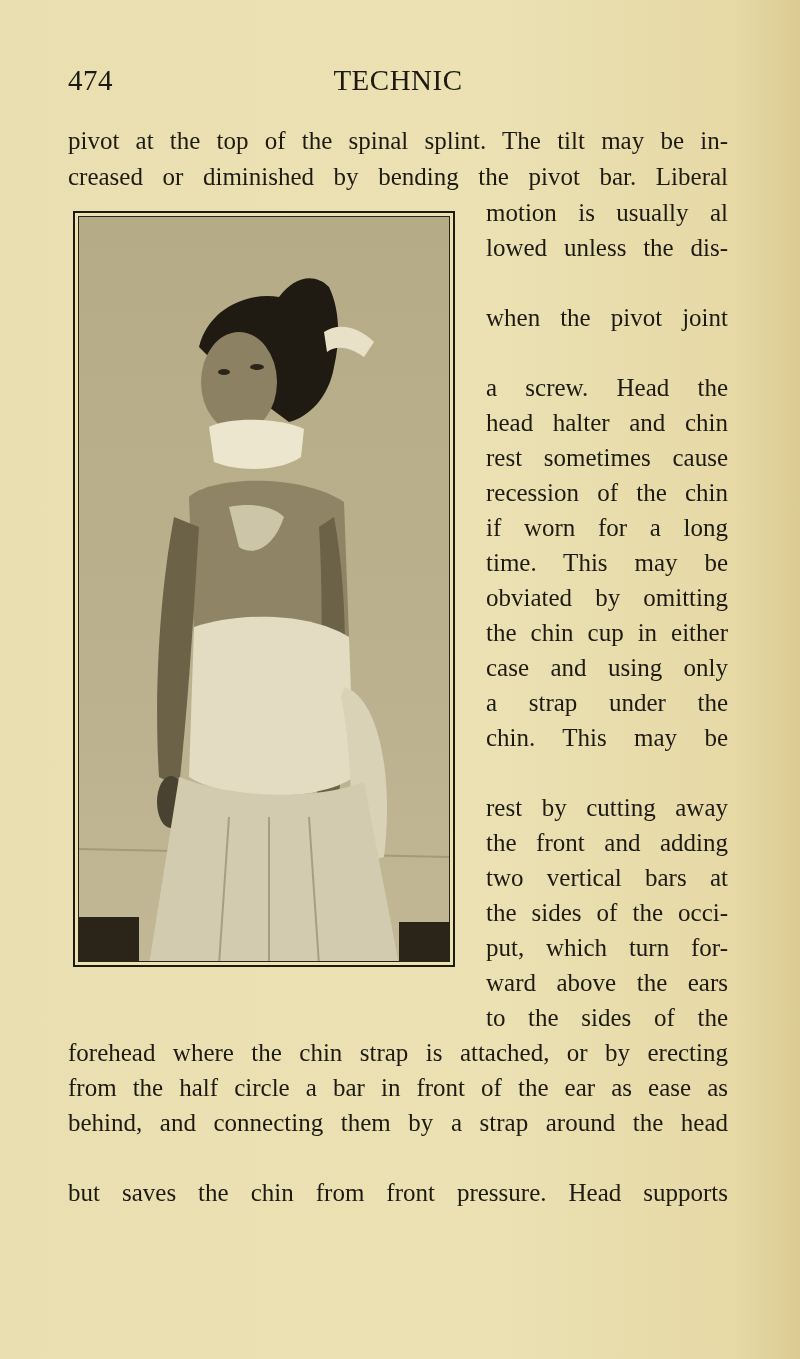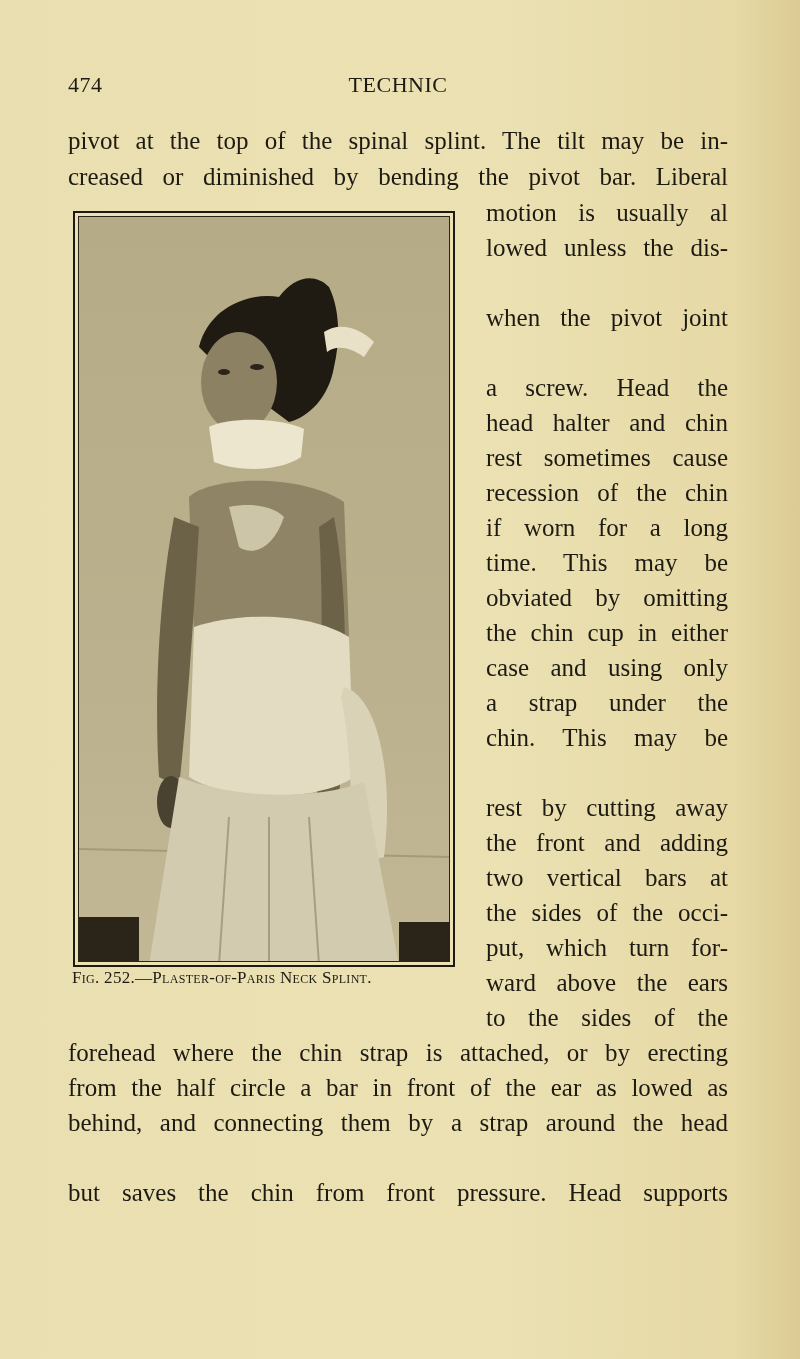--- a/index.html
+++ b/index.html
@@ -5,22 +5,22 @@
   html, body { margin:0; padding:0; }
   body {
     width:800px; height:1359px; overflow:hidden;
     background: linear-gradient(90deg, #e9dfb0 0%, #ebe1b3 60%, #e6d9a6 92%, #dccb93 100%);
     font-family: "DejaVu Serif", "Liberation Serif", serif;
     color:#1d1a12;
     position:relative;
   }
   .page { position:absolute; left:0; top:0; width:800px; height:1359px; }
   .running-head {
-    position:absolute; top:72px; left:68px; width:660px; height:40px;
-    font-family:"Liberation Serif", serif; font-size:22px; letter-spacing:0.5px;
+    position:absolute; top:64px; left:68px; width:660px; height:40px;
+    font-family:"Liberation Serif", serif; font-size:29px; letter-spacing:0.5px;
   }
   .running-head .pgno { position:absolute; left:0; top:0; }
   .running-head .title { position:absolute; left:0; width:100%; text-align:center; top:0; }
   .line {
     position:absolute; font-family:"Liberation Serif", serif; font-size:25px;
     white-space:nowrap; line-height:30px; text-align-last:justify; text-align:justify;
   }
   .full { left:68px; width:660px; }
   .narrow { left:486px; width:242px; }
   .figure {
@@ -69,21 +69,21 @@
   <div class="line narrow" style="top:723px">chin.  This may be</div>
   <div class="line narrow" style="top:793px">rest by cutting away</div>
   <div class="line narrow" style="top:828px">the front and adding</div>
   <div class="line narrow" style="top:863px">two vertical bars at</div>
   <div class="line narrow" style="top:898px">the sides of the occi-</div>
   <div class="line narrow" style="top:933px">put, which turn for-</div>
   <div class="line narrow" style="top:968px">ward above the ears</div>
   <div class="line narrow" style="top:1003px">to the sides of the</div>
 
   <div class="line full" style="top:1038px">forehead where the chin strap is attached, or by erecting</div>
-  <div class="line full" style="top:1073px">from the half circle a bar in front of the ear as lowed as</div>
+  <div class="line full" style="top:1073px">from the half circle a bar in front of the ear as ease as</div>
   <div class="line full" style="top:1108px">behind, and connecting them by a strap around the head</div>
   <div class="line full" style="top:1178px">but saves the chin from front pressure.  Head supports</div>
 
   <div class="figure">
     <div class="photo">
       <svg width="374" height="748" viewBox="0 0 374 748" style="position:absolute;left:0;top:0">
 
         <rect x="0" y="700" width="60" height="48" fill="#2b2418"></rect>
         <rect x="320" y="705" width="54" height="43" fill="#2b2418"></rect>
         <line x1="0" y1="632" x2="374" y2="640" stroke="#a49a78" stroke-width="2"></line>
@@ -109,15 +109,14 @@
 
         <path d="M115 410 C160 395, 230 395, 270 420 L275 560 C240 585, 150 585, 110 560 Z" fill="#e3dcc3"></path>
         <path d="M265 470 C300 480, 315 560, 305 640 L270 650 C275 580, 270 520, 262 480 Z" fill="#d9d2b7"></path>
 
         <path d="M100 560 C150 580, 230 585, 285 565 L320 748 L70 748 Z" fill="#d3cbb0"></path>
         <path d="M150 600 L140 748 M190 600 L190 748 M230 600 L240 748" stroke="#a89e7f" stroke-width="2" fill="none"></path>
       </svg>
     </div>
   </div>
 
-  <div class="caption">Fig. 252.—Plaster-of-Paris Neck Splint.</div>
 
 </div>
 
 </body></html>

